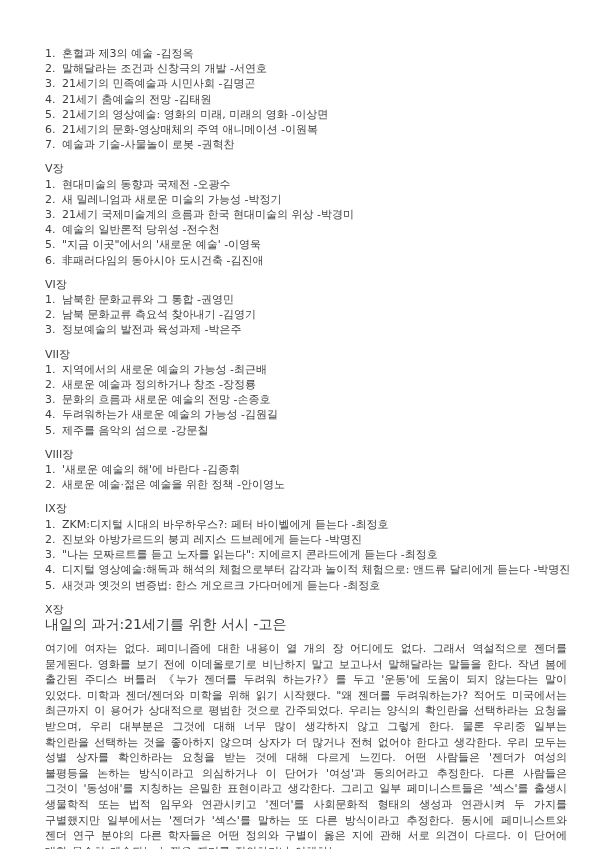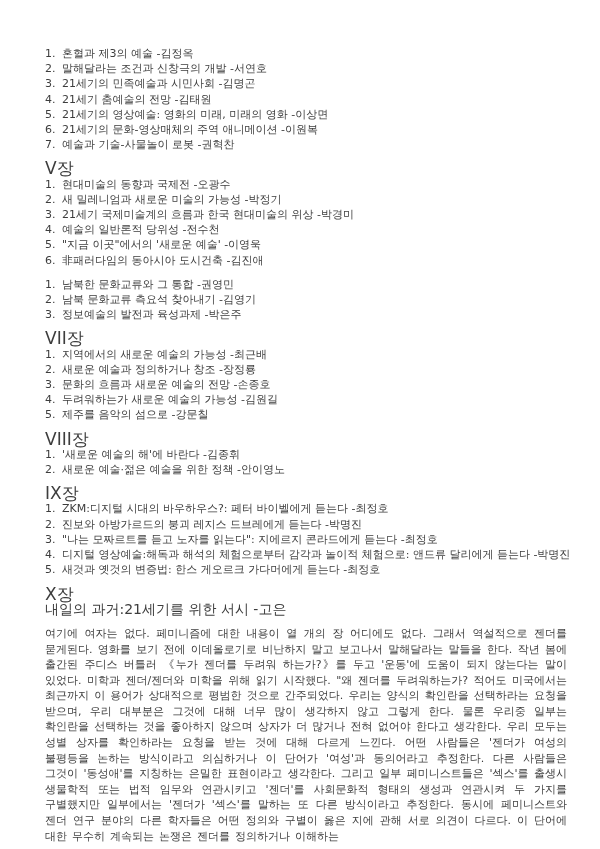--- a/index.html
+++ b/index.html
@@ -18,21 +18,21 @@
     width: 600px;
     height: 849px;
     padding: 46px 33px 10px 45px;
     background: #ffffff;
     color: #3d3d3d;
   }
   .section {
     margin-bottom: 9px;
   }
   .heading {
-    font-size: 17px;
+    font-size: 11px;
     line-height: 15.2px;
     white-space: nowrap;
   }
   .li-row {
     display: flex;
     align-items: flex-start;
     font-size: 11px;
     line-height: 15.2px;
   }
   .li-row .num {
@@ -115,20 +115,21 @@
         <div class="li-row">
           <span class="num">5.</span>
           <span class="txt">"지금 이곳"에서의 '새로운 예술' -이영욱</span>
         </div>
         <div class="li-row">
           <span class="num">6.</span>
           <span class="txt">非패러다임의 동아시아 도시건축 -김진애</span>
         </div>
       </div>
       <div class="section">
+        <div class="heading">VI장</div>
         <div class="li-row">
           <span class="num">1.</span>
           <span class="txt">남북한 문화교류와 그 통합 -권영민</span>
         </div>
         <div class="li-row">
           <span class="num">2.</span>
           <span class="txt">남북 문화교류 측요석 찾아내기 -김영기</span>
         </div>
         <div class="li-row">
           <span class="num">3.</span>

